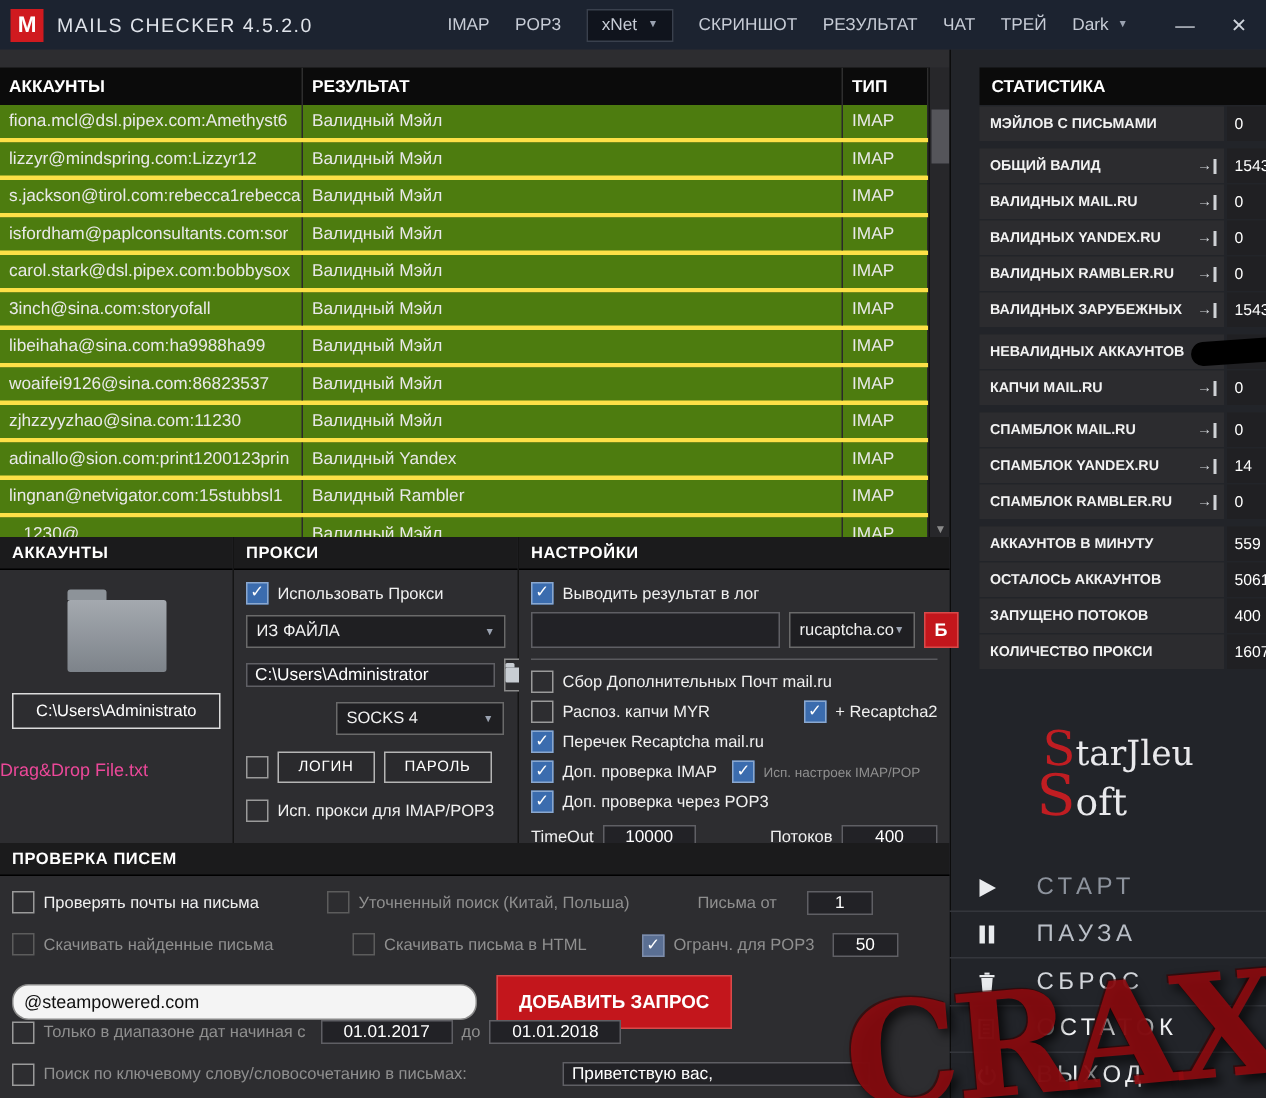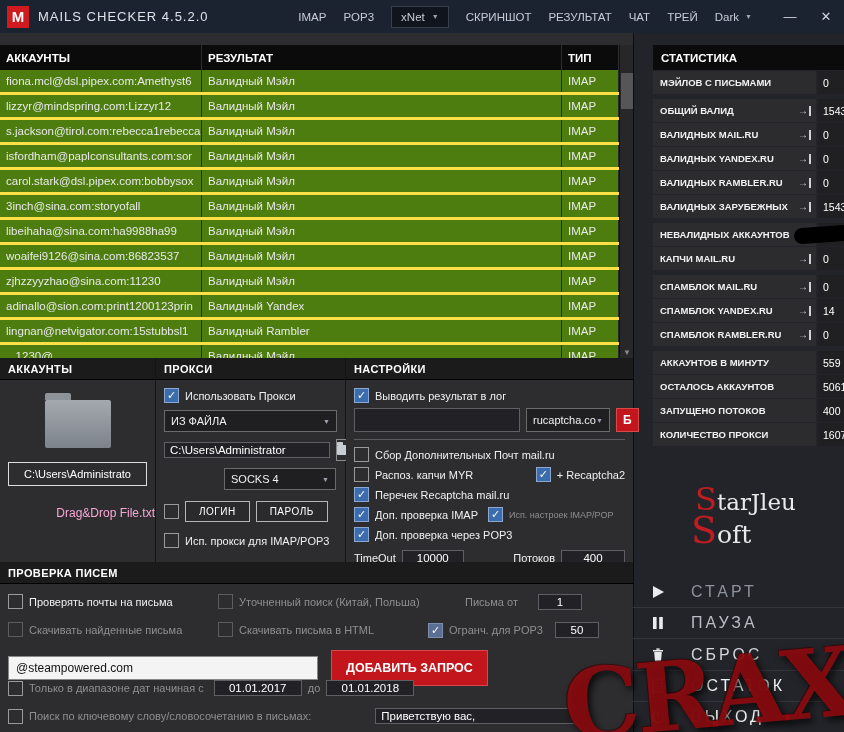--- a/index.html
+++ b/index.html
@@ -34,21 +34,21 @@
   .panel { position:absolute; background:#2d2d30; border-right:1px solid #141414; }
   .panel-h { height:22px; background:#1b1b1c; display:flex; align-items:center; padding-left:8px; font-size:11px; font-weight:bold; letter-spacing:.4px; color:#fff; border-bottom:1px solid #000; }
   #panel-accounts { left:0; top:358px; width:156px; height:204px; }
   #panel-proxy    { left:156px; top:358px; width:190px; height:204px; }
   #panel-settings { left:346px; top:358px; width:287px; height:204px; border-right:none; }
   #panel-letters  { left:0; top:562px; width:633px; height:170px; border-right:none; }
 
   .folder-big { width:66px; height:48px; background:linear-gradient(#a4a9af,#7d838a); border-radius:2px; position:relative; margin:20px auto 14px; }
   .folder-big::before { content:""; position:absolute; top:-7px; left:0; width:26px; height:7px; background:#8d9399; border-radius:2px 2px 0 0; }
   .path-box { margin:0 8px; border:1px solid #dcdcdc; background:#2d2d30; color:#fff; font-size:11px; padding:5px 2px; text-align:center; white-space:nowrap; overflow:hidden; }
-  .dragdrop { margin-top:20px; text-align:right; font-size:12px; color:#f9a8d4; }
+  .dragdrop { margin-top:20px; text-align:left; font-size:12px; color:#ec4899; }
 
   .pbody { padding:8px; display:flex; flex-direction:column; gap:7px; }
   .row { display:flex; align-items:center; gap:6px; }
   .lbl { font-size:11px; color:#f0f0f0; white-space:nowrap; }
   .lbl.dim { color:#8f8f8f; }
   .lbl.small { font-size:9px; }
 
   .cb { width:15px; height:15px; border:1px solid #9a9a9a; background:transparent; flex:none; display:inline-flex; align-items:center; justify-content:center; font-size:11px; color:#fff; line-height:1; }
   .cb.checked { background:#3b6cae; border-color:#8aa8d0; }
   .cb.checked::after { content:"✓"; }
@@ -468,32 +468,32 @@
     </div>
     <div class="lrow" style="left:465px; top:32px;">
       <span class="lbl dim">Письма от</span>
       <input class="tinput" style="width: 44px; margin-left: 14px;" value="1">
     </div>
 
     <div class="lrow" style="left:8px; top:60px;">
       <span class="cb dis"></span>
       <span class="lbl dim">Скачивать найденные письма</span>
     </div>
-    <div class="lrow" style="left:218px; top:60px;text-align:right;">
+    <div class="lrow" style="left:235px; top:60px;text-align:right;">
       <span class="cb dis"></span>
       <span class="lbl dim">Скачивать письма в HTML</span>
     </div>
     <div class="lrow" style="left:428px; top:60px;">
       <span class="cb checked muted"></span>
       <span class="lbl dim">Огранч. для POP3</span>
       <input class="tinput" style="width: 44px; margin-left: 6px;" value="50">
     </div>
 
     <div class="lrow" style="left:8px; top:88px;">
-      <input class="white-input" style="width: 310px;" value="@steampowered.com">
+      <input class="white-input" style="width: 310px; border-radius: 11px;" value="@steampowered.com">
       <button class="btn-red" style="margin-left:7px;">ДОБАВИТЬ ЗАПРОС</button>
     </div>
 
     <div class="lrow" style="left:8px; top:118px;">
       <span class="cb"></span>
       <span class="lbl dim">Только в диапазоне дат начиная с</span>
       <input class="tinput" style="width: 88px; margin-left: 4px;" value="01.01.2017">
       <span class="lbl dim">до</span>
       <input class="tinput" style="width: 88px;" value="01.01.2018">
     </div>

